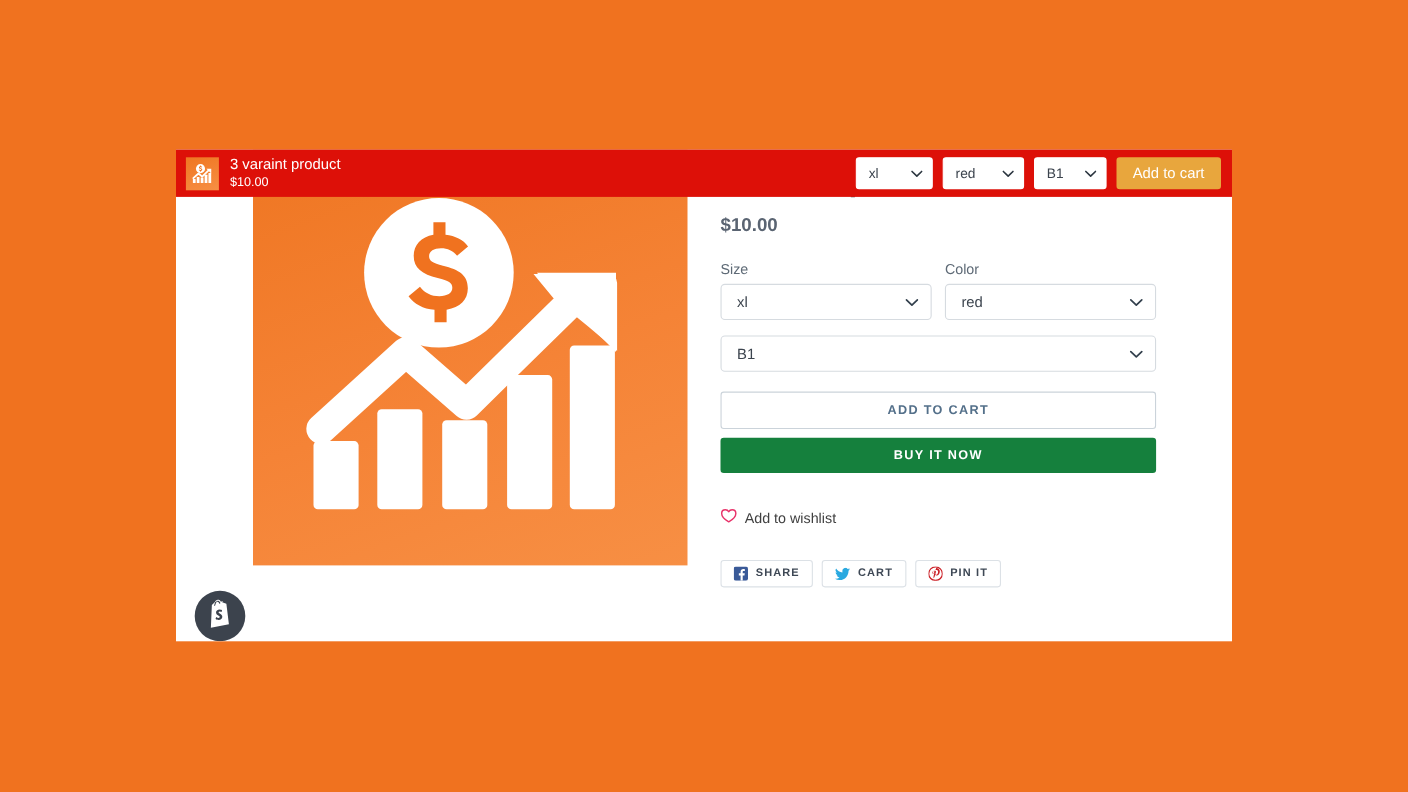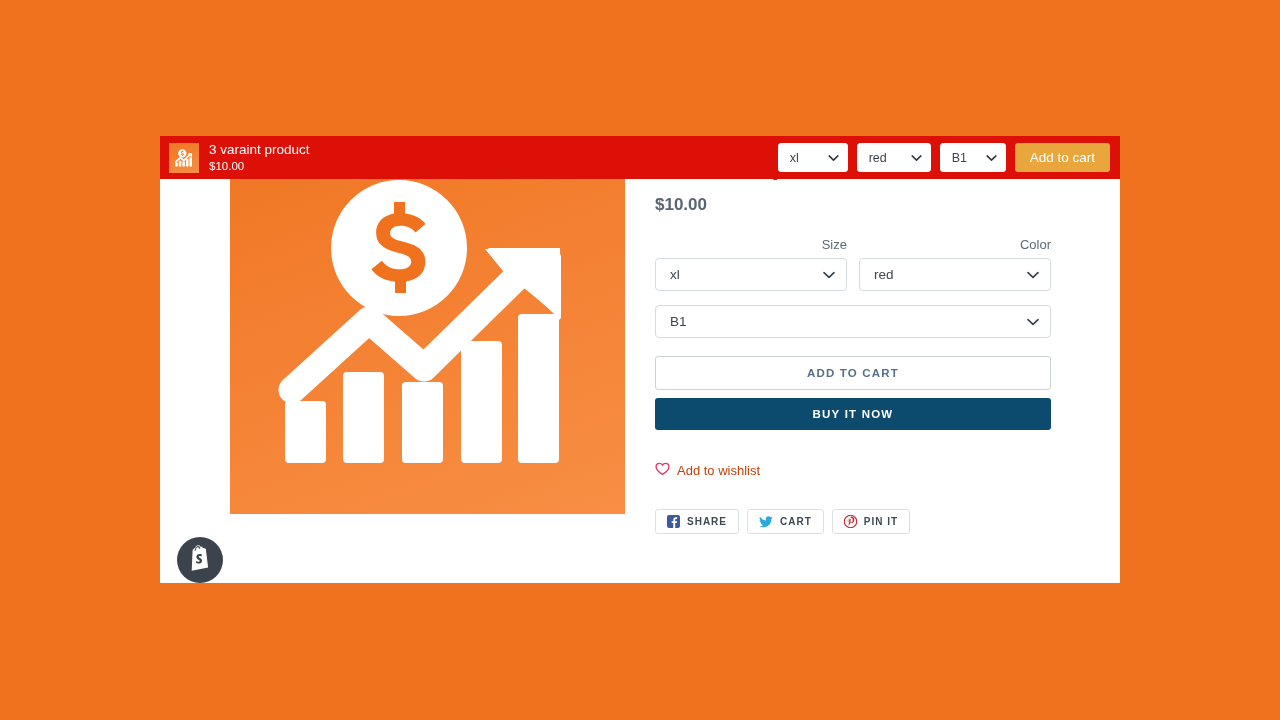--- a/index.html
+++ b/index.html
@@ -68,21 +68,20 @@
     margin-top: 14px;
     font-size: 17px;
     font-weight: bold;
     color: #5A6472;
   }
 
   .opt-label {
     font-size: 13px;
     color: #5E6A76;
     margin-bottom: 6px;
-    text-align: right;
   }
 
   .selwrap { position: relative; }
 
   .fakesel {
     width: 100%;
     height: 33px;
     border: 1px solid #D6DBE0;
     border-radius: 4px;
     background: #fff;
@@ -129,38 +128,38 @@
     font-family: "Liberation Sans", sans-serif;
     cursor: pointer;
   }
 
   #btn-buy {
     margin-top: 8px;
     width: 100%;
     height: 32px;
     border: none;
     border-radius: 3px;
-    background: #0c4a6e;
+    background: #15803d;
     color: #fff;
     font-size: 11.5px;
     font-weight: bold;
     letter-spacing: 1.2px;
     display: flex;
     align-items: center;
     justify-content: center;
     font-family: "Liberation Sans", sans-serif;
     cursor: pointer;
   }
 
   #wishlist {
     margin-top: 32px;
     display: flex;
     align-items: center;
     gap: 7px;
-    color: #c2410c;
+    color: #404040;
     font-size: 13px;
     cursor: pointer;
     width: max-content;
   }
 
   #social {
     margin-top: 30px;
     display: flex;
     gap: 8px;
   }

